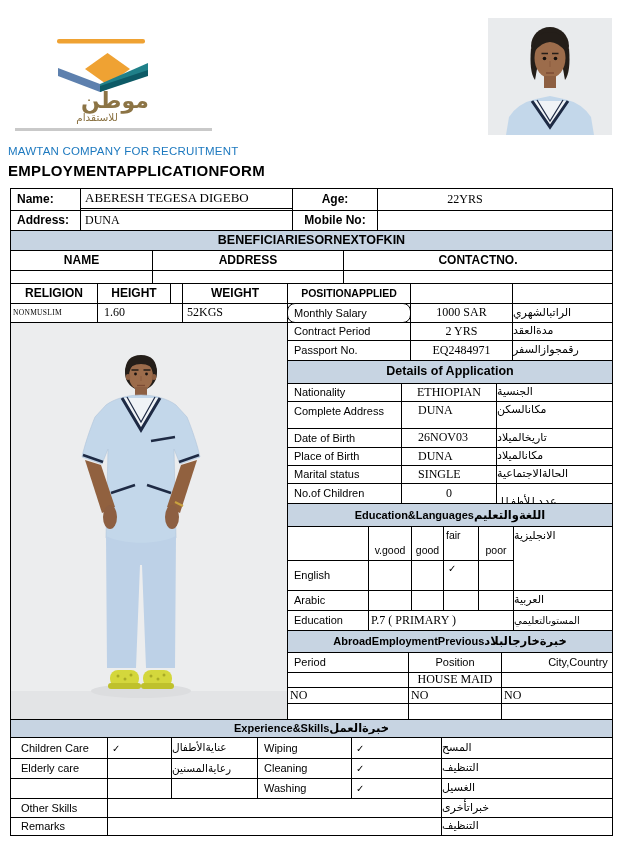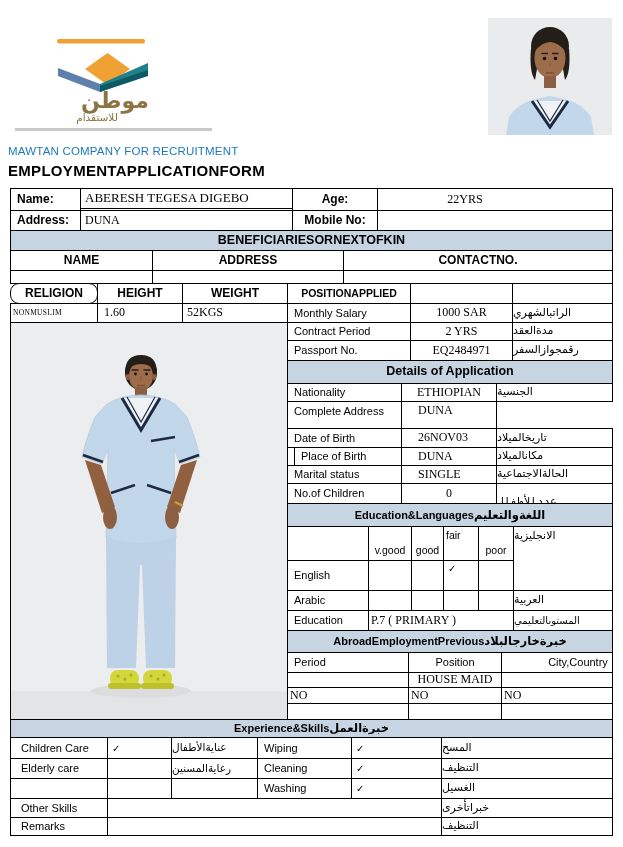--- a/index.html
+++ b/index.html
@@ -76,30 +76,30 @@
   <div class="c serif" style="left:377px;top:210px;width:236px;height:21px;"></div>
 
   <div class="c band" style="left:10px;top:230px;width:603px;height:21px;">BENEFICIARIESORNEXTOFKIN</div>
   <div class="c b" style="left:10px;top:250px;width:143px;height:21px;">NAME</div>
   <div class="c b" style="left:152px;top:250px;width:192px;height:21px;">ADDRESS</div>
   <div class="c b" style="left:343px;top:250px;width:270px;height:21px;">CONTACTNO.</div>
   <div class="c" style="left:10px;top:270px;width:143px;height:14px;"></div>
   <div class="c" style="left:152px;top:270px;width:192px;height:14px;"></div>
   <div class="c" style="left:343px;top:270px;width:270px;height:14px;"></div>
 
-  <div class="c b" style="left:10px;top:283px;width:88px;height:21px;border-radius:9px;">RELIGION</div>
-  <div class="c b" style="left:97px;top:283px;width:86px;height:21px;">HEIGHT</div>
+  <div class="c b" style="left:10px;top:283px;width:88px;height:21px;">RELIGION</div>
+  <div class="c b" style="left:97px;top:283px;width:74px;height:21px;">HEIGHT</div>
   <div class="c b" style="left:182px;top:283px;width:106px;height:21px;">WEIGHT</div>
   <div class="c b small" style="left:287px;top:283px;width:124px;height:21px;font-weight:bold;">POSITIONAPPLIED</div>
   <div class="c" style="left:512px;top:283px;width:101px;height:21px;"></div>
 
   <div class="c serif tiny l p2" style="left:10px;top:303px;width:88px;height:20px;">NONMUSLIM</div>
   <div class="c serif l p6" style="left:97px;top:303px;width:86px;height:20px;">1.60</div>
   <div class="c serif l p4" style="left:182px;top:303px;width:106px;height:20px;">52KGS</div>
-  <div class="c l p6" style="left:287px;top:303px;width:124px;height:20px;">Monthly Salary</div>
+  <div class="c l p6" style="left:287px;top:303px;width:124px;height:20px;border-radius:8px;">Monthly Salary</div>
   <div class="c serif" style="left:410px;top:303px;width:103px;height:20px;">1000 SAR</div>
   <div class="c ar r pr8" style="left:512px;top:303px;width:101px;height:20px;">الراتبالشهري</div>
 
   <div class="c l p6" style="left:287px;top:322px;width:124px;height:19px;">Contract Period</div>
   <div class="c serif" style="left:410px;top:322px;width:103px;height:19px;">2 YRS</div>
   <div class="c ar r pr8" style="left:512px;top:322px;width:101px;height:19px;">مدةالعقد</div>
   <div class="c l p6" style="left:287px;top:340px;width:124px;height:21px;">Passport No.</div>
   <div class="c serif" style="left:410px;top:340px;width:103px;height:21px;">EQ2484971</div>
   <div class="c ar r pr8" style="left:512px;top:340px;width:101px;height:21px;">رقمجوازالسفر</div>
 
@@ -148,26 +148,27 @@
   </div>
 
   <div class="c band" style="left:287px;top:360px;width:326px;height:24px;">Details of Application</div>
 
   <div class="c l p6" style="left:287px;top:383px;width:115px;height:19px;">Nationality</div>
   <div class="c serif" style="left:401px;top:383px;width:96px;height:19px;">ETHIOPIAN</div>
   <div class="c ar r pr8" style="left:496px;top:383px;width:117px;height:19px;">الجنسية</div>
 
   <div class="c l p6 t pt3" style="left:287px;top:401px;width:115px;height:28px;">Complete Address</div>
   <div class="c serif l p16 t pt2" style="left:401px;top:401px;width:96px;height:28px;">DUNA</div>
+  <div class="c ar r pr8 t pt2" style="left:496px;top:401px;width:117px;height:28px;">مكانالسكن</div>
 
   <div class="c l p6" style="left:287px;top:428px;width:115px;height:20px;">Date of Birth</div>
   <div class="c serif l p16" style="left:401px;top:428px;width:96px;height:20px;">26NOV03</div>
   <div class="c ar r pr8" style="left:496px;top:428px;width:117px;height:20px;">تاريخالميلاد</div>
 
-  <div class="c l p6" style="left:294px;top:447px;width:115px;height:19px;">Place of Birth</div>
+  <div class="c l p6" style="left:287px;top:447px;width:115px;height:19px;">Place of Birth</div>
   <div class="c serif l p16" style="left:401px;top:447px;width:96px;height:19px;">DUNA</div>
   <div class="c ar r pr8" style="left:496px;top:447px;width:117px;height:19px;">مكانالميلاد</div>
 
   <div class="c l p6" style="left:287px;top:465px;width:115px;height:19px;">Marital status</div>
   <div class="c serif l p16" style="left:401px;top:465px;width:96px;height:19px;">SINGLE</div>
   <div class="c ar r pr8" style="left:496px;top:465px;width:117px;height:19px;">الحالةالاجتماعية</div>
 
   <div class="c l p6" style="left:287px;top:483px;width:115px;height:21px;">No.of Children</div>
   <div class="c serif" style="left:401px;top:483px;width:96px;height:21px;">0</div>
   <div class="c ar r pr8" style="left:496px;top:483px;width:117px;height:39px;font-family:Liberation Mono, monospace;">عددالأطفال</div>

